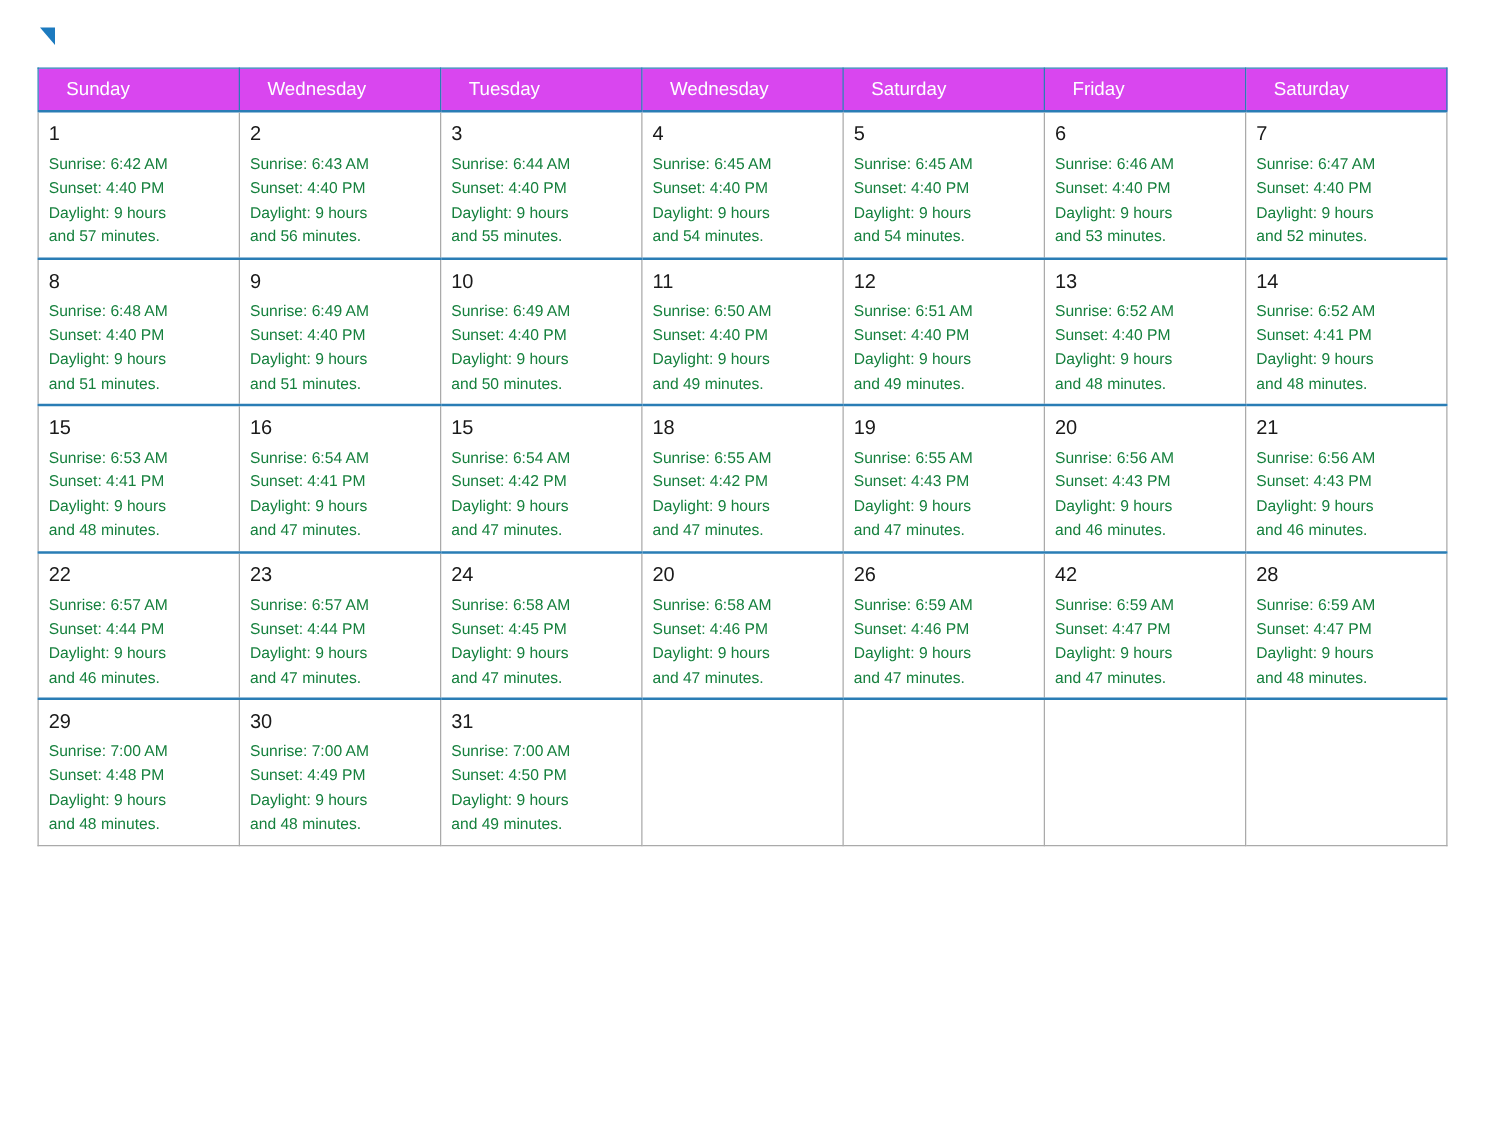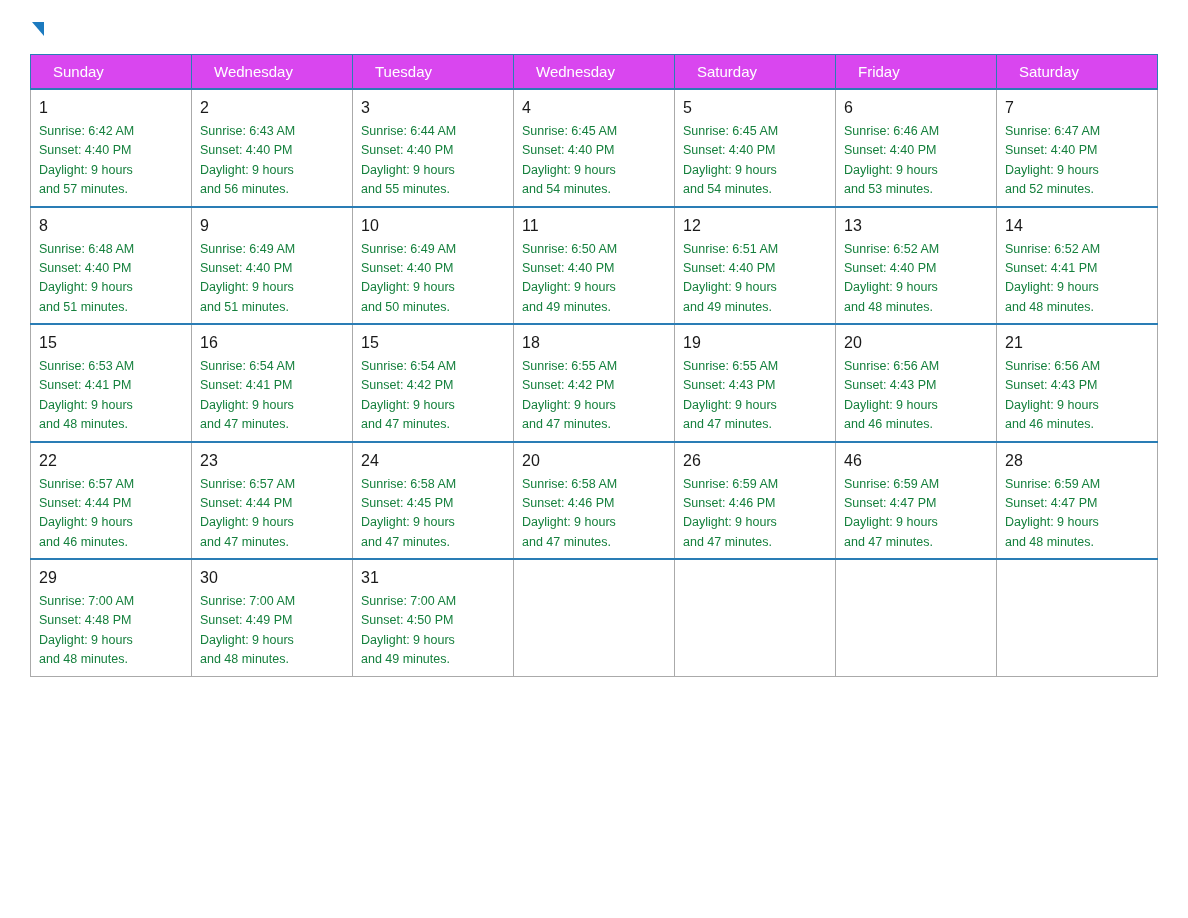--- a/index.html
+++ b/index.html
@@ -243,21 +243,21 @@
         </td>
         <td>
           <span class="day-num">20</span>
           <div class="day-info">Sunrise: 6:58 AM<br>Sunset: 4:46 PM<br>Daylight: 9 hours<br>and 47 minutes.</div>
         </td>
         <td>
           <span class="day-num">26</span>
           <div class="day-info">Sunrise: 6:59 AM<br>Sunset: 4:46 PM<br>Daylight: 9 hours<br>and 47 minutes.</div>
         </td>
         <td>
-          <span class="day-num">46</span>
+          <span class="day-num">42</span>
           <div class="day-info">Sunrise: 6:59 AM<br>Sunset: 4:47 PM<br>Daylight: 9 hours<br>and 47 minutes.</div>
         </td>
         <td>
           <span class="day-num">28</span>
           <div class="day-info">Sunrise: 6:59 AM<br>Sunset: 4:47 PM<br>Daylight: 9 hours<br>and 48 minutes.</div>
         </td>
       </tr>
       <tr>
         <td>
           <span class="day-num">29</span>

